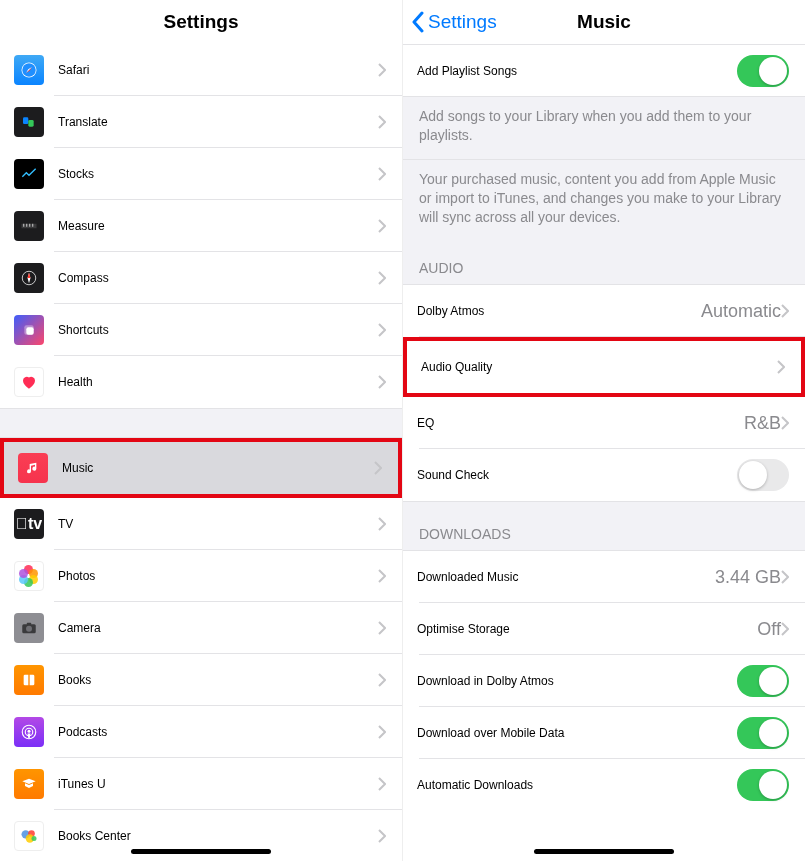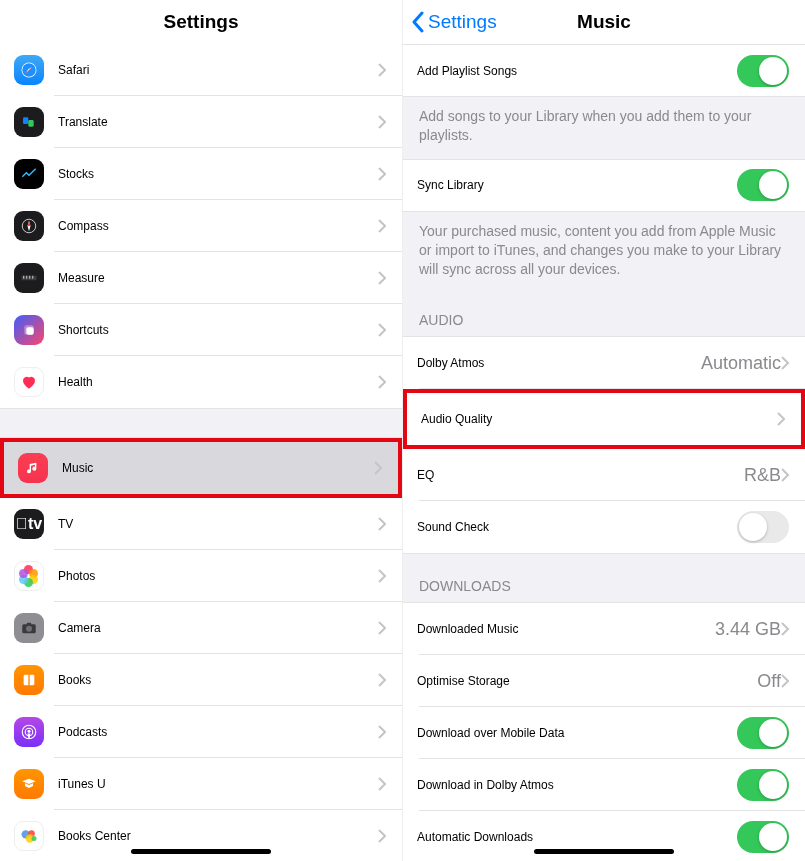--- a/index.html
+++ b/index.html
@@ -57,21 +57,21 @@
     padding: 0 16px 0 14px;
     background: #fff;
     position: relative;
   }
   .row.selected { background: #d9d9dd; }
   .row .sep {
     position:absolute; left:54px; right:0; bottom:0; height:1px; background:#e3e3e6;
   }
   .row.no-indent .sep { left:16px; }
   .row .icon {
-    width: 30px; height: 30px; border-radius: 9px;
+    width: 30px; height: 30px; border-radius: 4px;
     margin-right: 14px; flex-shrink:0;
     display:flex; align-items:center; justify-content:center;
     font-size: 16px; color:#fff;
   }
   .row .label { font-size: 12px; flex:1; }
   .row .value { font-size: 18px; color:#8a8a8e; }
   .row .chev { color:#c5c5c8; }
   .row .chev svg{ width:8px; height:14px; display:block;}
   .footer-text {
     background:#f2f2f6; color:#8a8a8e; font-size:14px; line-height:1.35;
@@ -163,46 +163,46 @@
         </div>
       <div class="label">Stocks</div>
       <div class="chev">
           <svg viewBox="0 0 8 14">
             <polyline points="1,1 7,7 1,13" fill="none" stroke="#c5c5c8" stroke-width="2"></polyline>
           </svg>
         </div>
       <div class="sep"></div>
     </div>
     <div class="row">
-      <div class="icon ic-compass">
-          <svg viewBox="0 0 24 24" width="18" height="18">
-            <circle cx="12" cy="12" r="9" fill="none" stroke="#fff" stroke-width="1"></circle>
-            <polygon points="12,5 14,12 12,19 10,12" fill="#fff"></polygon>
-            <polygon points="12,5 14,12 10,12" fill="#ff3b30"></polygon>
-          </svg>
-        </div>
-      <div class="label">Compass</div>
-      <div class="chev">
-          <svg viewBox="0 0 8 14">
-            <polyline points="1,1 7,7 1,13" fill="none" stroke="#c5c5c8" stroke-width="2"></polyline>
-          </svg>
-        </div>
-      <div class="sep"></div>
-    </div>
-    <div class="row">
       <div class="icon ic-measure">
           <svg viewBox="0 0 24 24" width="18" height="18">
             <rect x="2" y="9" width="20" height="6" fill="#3a3a3c"></rect>
             <line x1="5" y1="9" x2="5" y2="13" stroke="#fff" stroke-width="1"></line>
             <line x1="9" y1="9" x2="9" y2="13" stroke="#fff" stroke-width="1"></line>
             <line x1="13" y1="9" x2="13" y2="13" stroke="#fff" stroke-width="1"></line>
             <line x1="17" y1="9" x2="17" y2="13" stroke="#fff" stroke-width="1"></line>
           </svg>
         </div>
       <div class="label">Measure</div>
+      <div class="chev">
+          <svg viewBox="0 0 8 14">
+            <polyline points="1,1 7,7 1,13" fill="none" stroke="#c5c5c8" stroke-width="2"></polyline>
+          </svg>
+        </div>
+      <div class="sep"></div>
+    </div>
+    <div class="row">
+      <div class="icon ic-compass">
+          <svg viewBox="0 0 24 24" width="18" height="18">
+            <circle cx="12" cy="12" r="9" fill="none" stroke="#fff" stroke-width="1"></circle>
+            <polygon points="12,5 14,12 12,19 10,12" fill="#fff"></polygon>
+            <polygon points="12,5 14,12 10,12" fill="#ff3b30"></polygon>
+          </svg>
+        </div>
+      <div class="label">Compass</div>
       <div class="chev">
           <svg viewBox="0 0 8 14">
             <polyline points="1,1 7,7 1,13" fill="none" stroke="#c5c5c8" stroke-width="2"></polyline>
           </svg>
         </div>
       <div class="sep"></div>
     </div>
     <div class="row">
       <div class="icon ic-shortcuts">
           <svg viewBox="0 0 24 24" width="16" height="16">
@@ -375,26 +375,20 @@
   </div>
 
   <div class="row no-indent" style="border-top:1px solid #e3e3e6">
     <div class="label">Add Playlist Songs</div>
     <div class="toggle on">
         <div class="knob"></div>
       </div>
   </div>
   <div class="footer-text">Add songs to your Library when you add them to your playlists.</div>
 
-  <div class="row no-indent" style="border-top:1px solid #e3e3e6">
-    <div class="label">Sync Library</div>
-    <div class="toggle on">
-        <div class="knob"></div>
-      </div>
-  </div>
   <div class="footer-text" style="padding-bottom:10px">Your purchased music, content you add from Apple Music or import to iTunes, and changes you make to your Library will sync across all your devices.</div>
 
   <div class="section-header tight-top">AUDIO</div>
 
   <div class="row no-indent">
     <div class="label">Dolby Atmos</div>
     <div class="value">Automatic</div>
     <div class="chev">
         <svg viewBox="0 0 8 14">
           <polyline points="1,1 7,7 1,13" fill="none" stroke="#c5c5c8" stroke-width="2"></polyline>
@@ -448,33 +442,33 @@
     <div class="label">Optimise Storage</div>
     <div class="value">Off</div>
     <div class="chev">
         <svg viewBox="0 0 8 14">
           <polyline points="1,1 7,7 1,13" fill="none" stroke="#c5c5c8" stroke-width="2"></polyline>
         </svg>
       </div>
     <div class="sep"></div>
   </div>
   <div class="row no-indent">
+    <div class="label">Download in Dolby Atmos</div>
+    <div class="toggle on">
+        <div class="knob"></div>
+      </div>
+    <div class="sep"></div>
+  </div>
+  <div class="row no-indent">
     <div class="label">Download over Mobile Data</div>
     <div class="toggle on">
         <div class="knob"></div>
       </div>
     <div class="sep"></div>
   </div>
   <div class="row no-indent">
-    <div class="label">Download in Dolby Atmos</div>
-    <div class="toggle on">
-        <div class="knob"></div>
-      </div>
-    <div class="sep"></div>
-  </div>
-  <div class="row no-indent">
     <div class="label">Automatic Downloads</div>
     <div class="toggle on">
         <div class="knob"></div>
       </div>
   </div>
   <div class="home-ind"></div>
 </div>
 
 </body></html>

